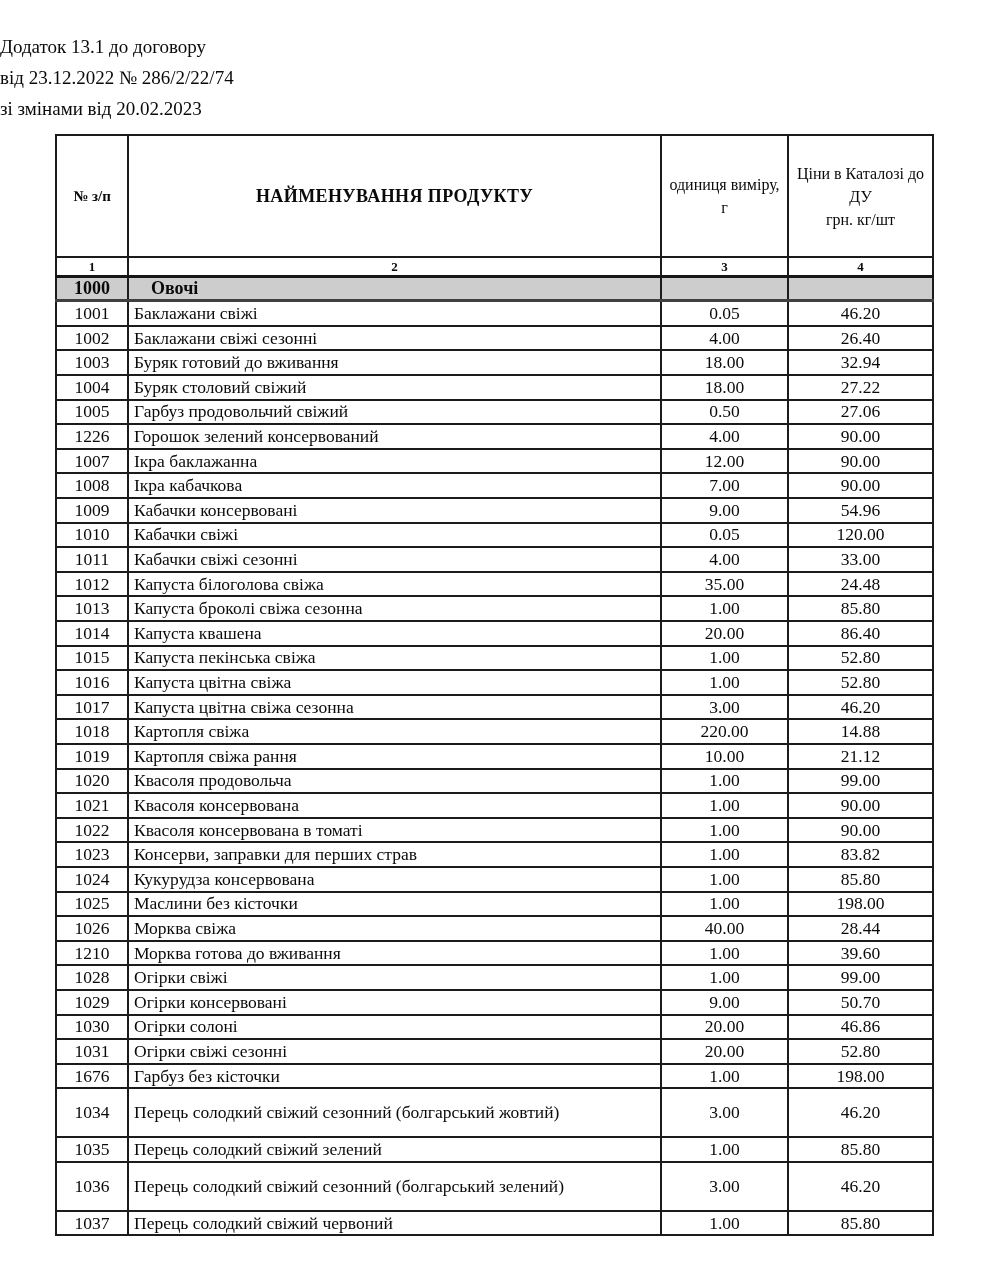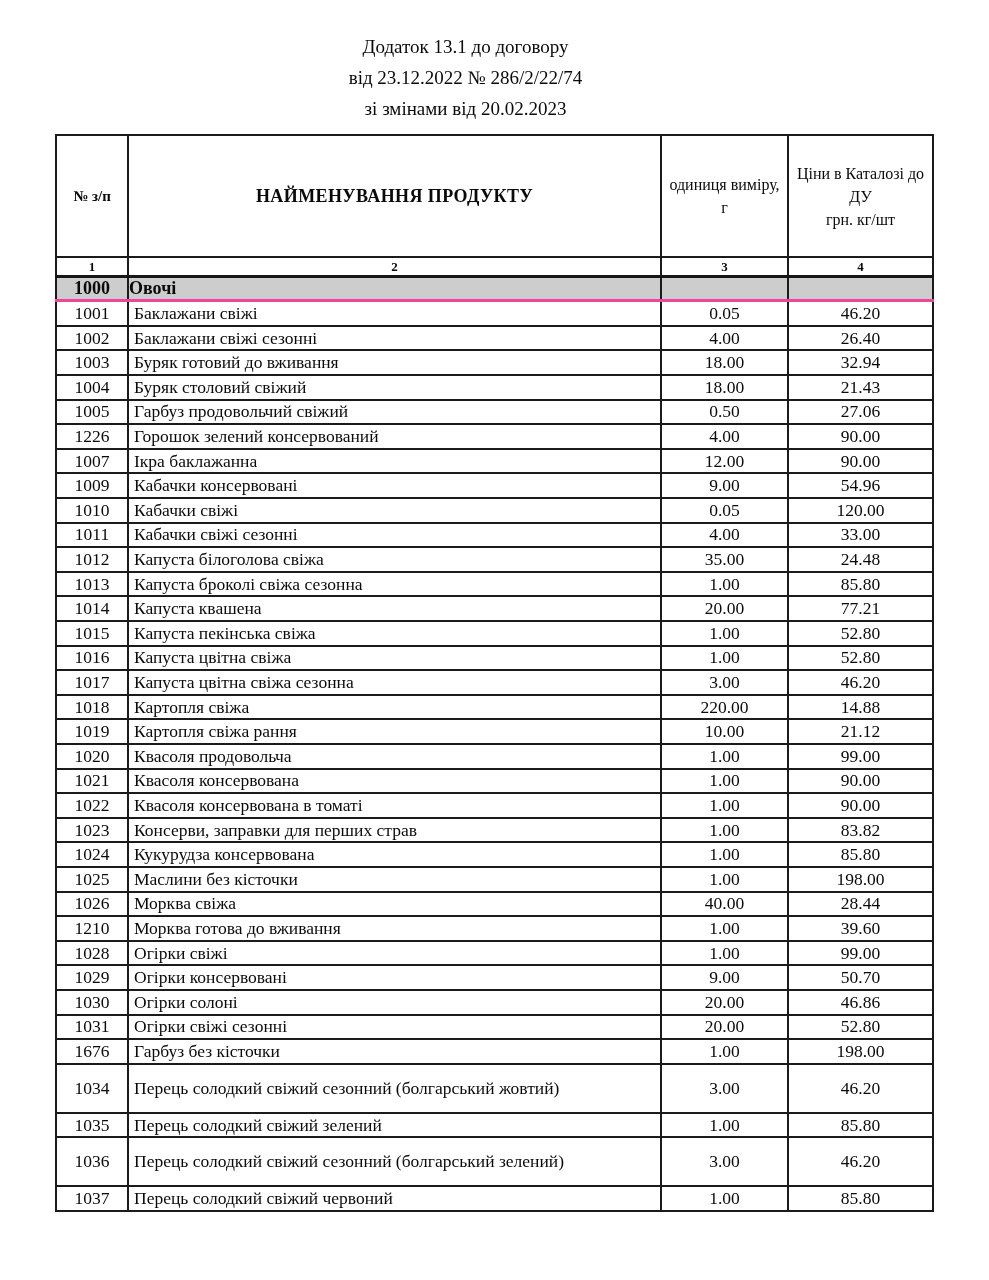--- a/index.html
+++ b/index.html
@@ -15,21 +15,21 @@
   }
   .page {
     position: relative;
     width: 989px;
     height: 1280px;
     background: #ffffff;
     overflow: hidden;
   }
   .doc-note {
     padding: 32px 58px 10px 0;
-    text-align: center;
+    text-align: left;
     font-size: 19px;
     line-height: 1.62;
   }
   table.price-table {
     border-collapse: collapse;
     table-layout: fixed;
     margin-left: 55px;
     width: 877px;
   }
   table.price-table th,
@@ -55,27 +55,27 @@
   tr.index-row td {
     height: 17px;
     padding: 0;
     text-align: center;
     font-weight: bold;
     font-size: 13px;
   }
   tr.section-row td {
     background: #cdcdcd;
     border-top: 3px solid #161616;
-    border-bottom: 3px solid #ec4899;
+    border-bottom: 3px solid #404040;
     font-weight: bold;
     font-size: 18px;
     height: 21px;
   }
   tr.section-row td.cell-num { text-align: center; }
-  tr.section-row td.cell-name { padding-left: 0; }
+  tr.section-row td.cell-name { padding-left: 22px; }
   tr.data-row td {
     font-size: 17.5px;
     height: 22.6px;
   }
   tr.data-row.tall td { height: 47px; }
   td.cell-num, td.cell-unit, td.cell-price { text-align: center; }
   td.cell-name { text-align: left; padding-left: 8px; }
 </style>
 </head>
 <body>
@@ -136,41 +136,47 @@
         <tr class="data-row">
           <td class="cell-num">1003</td>
           <td class="cell-name">Буряк готовий до вживання</td>
           <td class="cell-unit">18.00</td>
           <td class="cell-price">32.94</td>
         </tr>
         <tr class="data-row">
           <td class="cell-num">1004</td>
           <td class="cell-name">Буряк столовий свіжий</td>
           <td class="cell-unit">18.00</td>
-          <td class="cell-price">21.43</td>
+          <td class="cell-price">27.22</td>
         </tr>
         <tr class="data-row">
           <td class="cell-num">1005</td>
           <td class="cell-name">Гарбуз продовольчий свіжий</td>
           <td class="cell-unit">0.50</td>
           <td class="cell-price">27.06</td>
         </tr>
         <tr class="data-row">
           <td class="cell-num">1226</td>
           <td class="cell-name">Горошок зелений консервований</td>
           <td class="cell-unit">4.00</td>
           <td class="cell-price">90.00</td>
         </tr>
         <tr class="data-row">
           <td class="cell-num">1007</td>
           <td class="cell-name">Ікра баклажанна</td>
           <td class="cell-unit">12.00</td>
           <td class="cell-price">90.00</td>
         </tr>
         <tr class="data-row">
+          <td class="cell-num">1008</td>
+          <td class="cell-name">Ікра кабачкова</td>
+          <td class="cell-unit">7.00</td>
+          <td class="cell-price">90.00</td>
+        </tr>
+        <tr class="data-row">
           <td class="cell-num">1009</td>
           <td class="cell-name">Кабачки консервовані</td>
           <td class="cell-unit">9.00</td>
           <td class="cell-price">54.96</td>
         </tr>
         <tr class="data-row">
           <td class="cell-num">1010</td>
           <td class="cell-name">Кабачки свіжі</td>
           <td class="cell-unit">0.05</td>
           <td class="cell-price">120.00</td>
@@ -190,21 +196,21 @@
         <tr class="data-row">
           <td class="cell-num">1013</td>
           <td class="cell-name">Капуста броколі свіжа сезонна</td>
           <td class="cell-unit">1.00</td>
           <td class="cell-price">85.80</td>
         </tr>
         <tr class="data-row">
           <td class="cell-num">1014</td>
           <td class="cell-name">Капуста квашена</td>
           <td class="cell-unit">20.00</td>
-          <td class="cell-price">77.21</td>
+          <td class="cell-price">86.40</td>
         </tr>
         <tr class="data-row">
           <td class="cell-num">1015</td>
           <td class="cell-name">Капуста пекінська свіжа</td>
           <td class="cell-unit">1.00</td>
           <td class="cell-price">52.80</td>
         </tr>
         <tr class="data-row">
           <td class="cell-num">1016</td>
           <td class="cell-name">Капуста цвітна свіжа</td>

